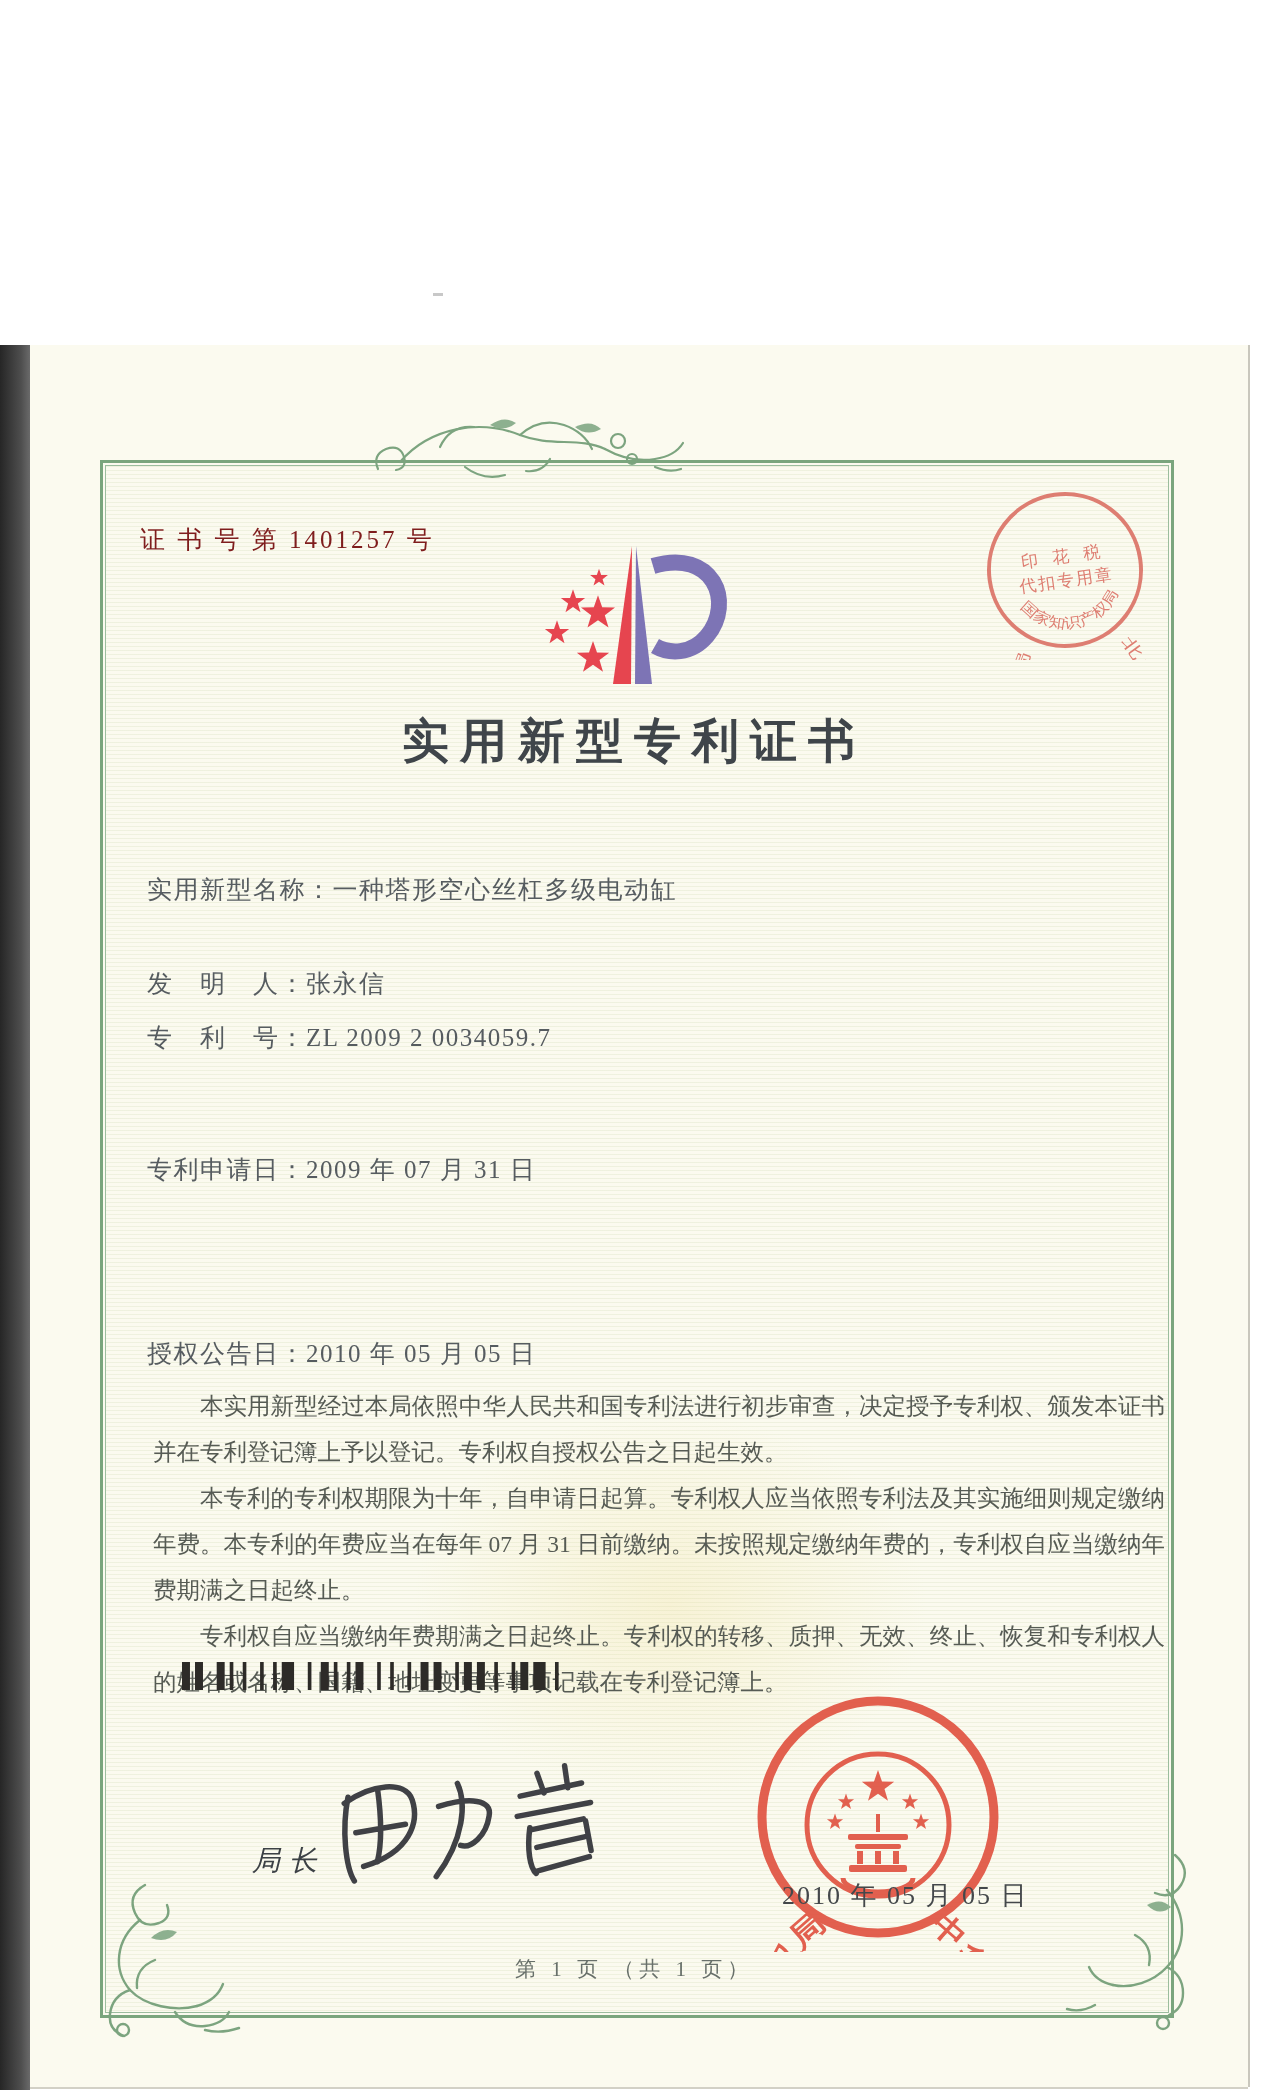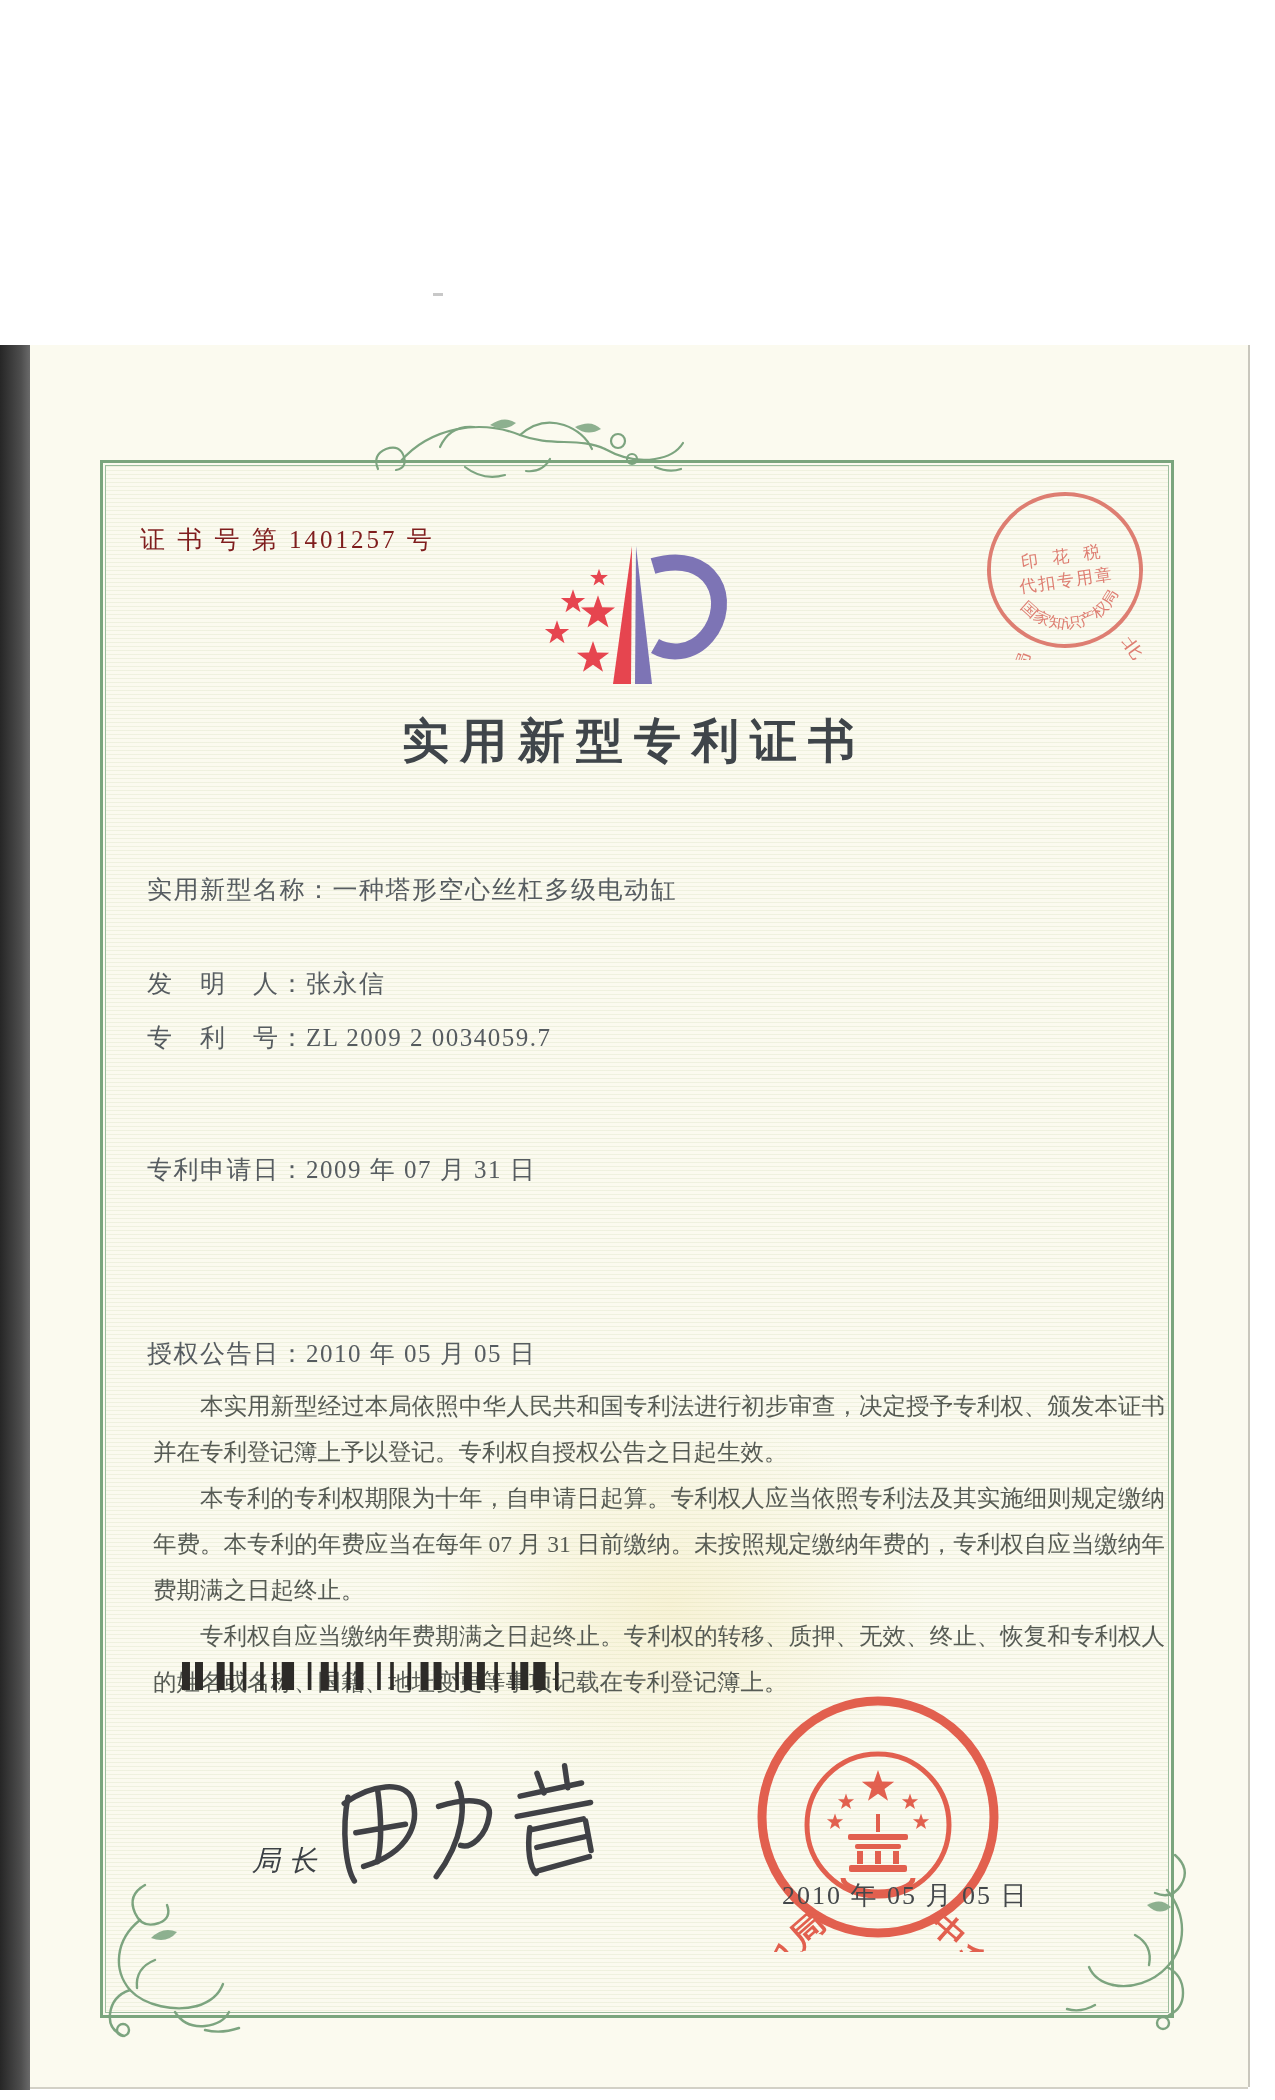--- a/index.html
+++ b/index.html
@@ -206,14 +206,15 @@
           <textPath href="#arcTaxTop" startOffset="51" textLength="262" lengthAdjust="spacingAndGlyphs">北京市海淀区地方税务局</textPath>
         </text>
         <text font-size="14.5" fill="#db7165" font-family="Liberation Serif, DejaVu Serif, serif">
           <textPath href="#arcTaxBot" startOffset="32" textLength="118" lengthAdjust="spacingAndGlyphs">国家知识产权局</textPath>
         </text>
         <text x="90" y="82" text-anchor="middle" font-size="17" letter-spacing="5" fill="#db7165" font-family="Liberation Serif, DejaVu Serif, serif">印 花 税</text>
         <text x="90" y="106" text-anchor="middle" font-size="17" letter-spacing="2" fill="#db7165" font-family="Liberation Serif, DejaVu Serif, serif">代扣专用章</text>
       </g>
     </svg>
 
+    <div class="footer">第 1 页 （共 1 页）</div>
   </div>
 </div>
 
 </body></html>

